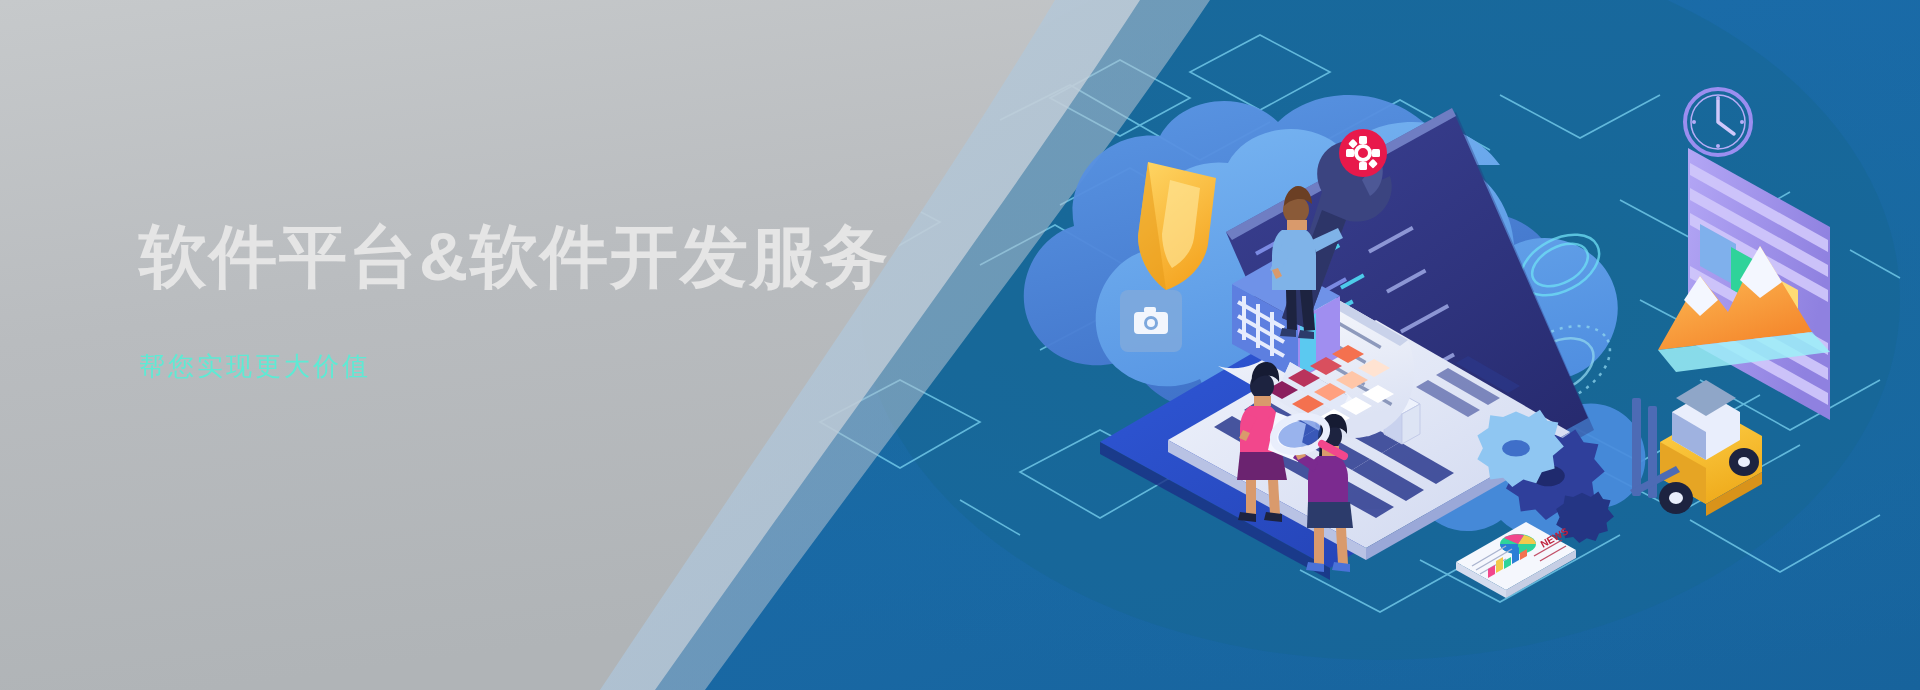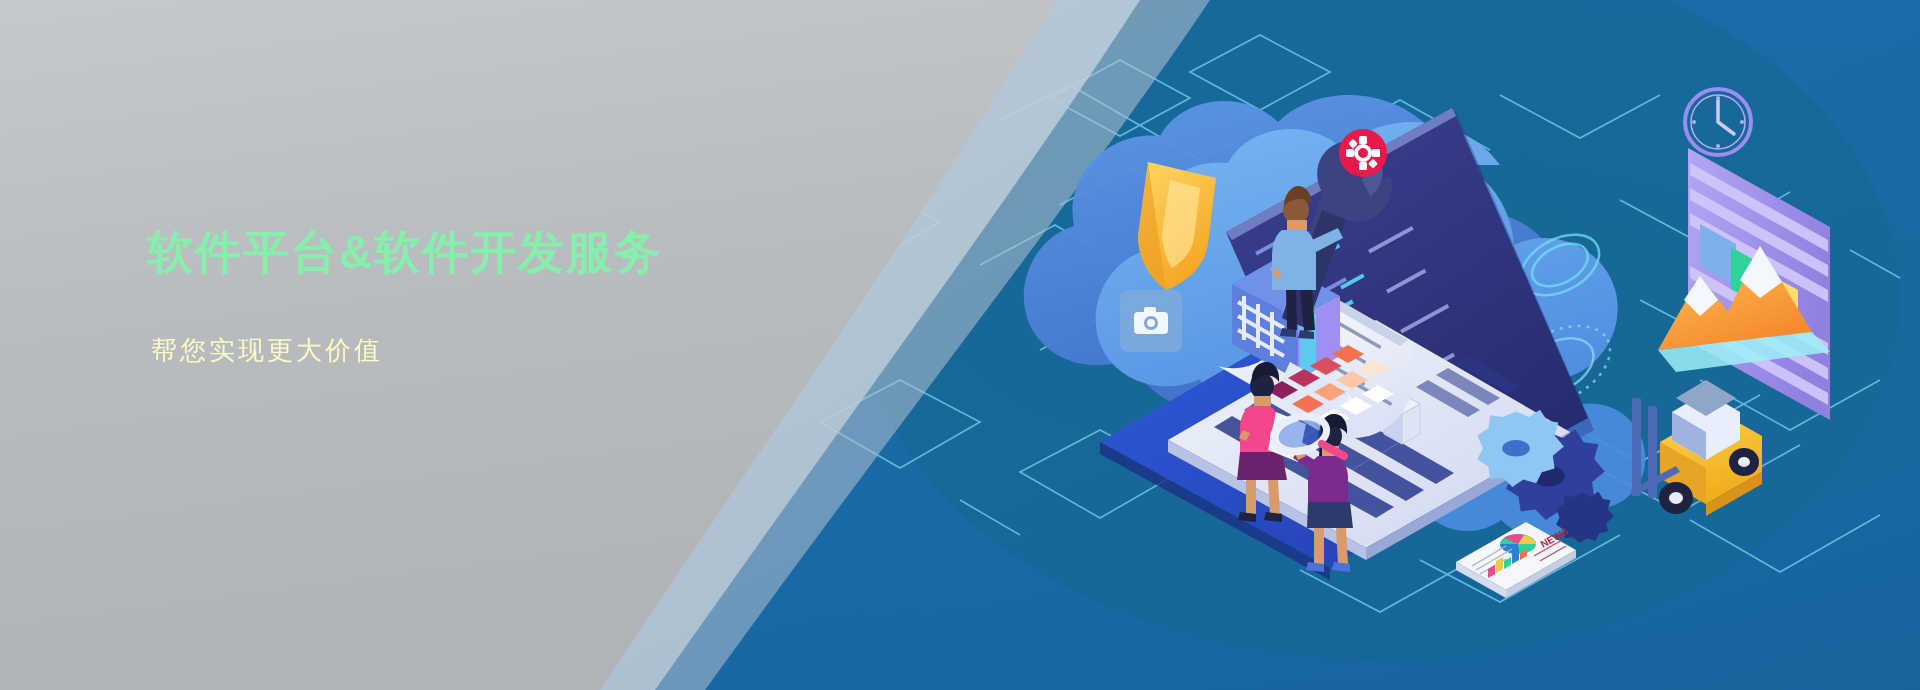--- a/index.html
+++ b/index.html
@@ -19,32 +19,32 @@
   .layer { position: absolute; top: 0; left: 0; width: 1920px; height: 690px; }
 
   
   #text-block {
     position: absolute;
     left: 135px;
     top: 215px;
     z-index: 40;
   }
   #headline {
-    font-size: 46px;
+    font-size: 68px;
     line-height: 1.1;
     font-weight: bold;
-    color: #86efac;
+    color: #e5e5e5;
     letter-spacing: 2px;
-    margin: 12px;
+    margin: 4px;
     white-space: nowrap;
   }
   #subhead {
-    margin: 55px 0 0 16px;
+    margin: 55px 0 0 4px;
     font-size: 26px;
-    color: #fef9c3;
+    color: #5eead4;
     letter-spacing: 3px;
     font-weight: normal;
     white-space: nowrap;
   }
 </style>
 </head>
 <body>
 
 <div id="banner">
 

